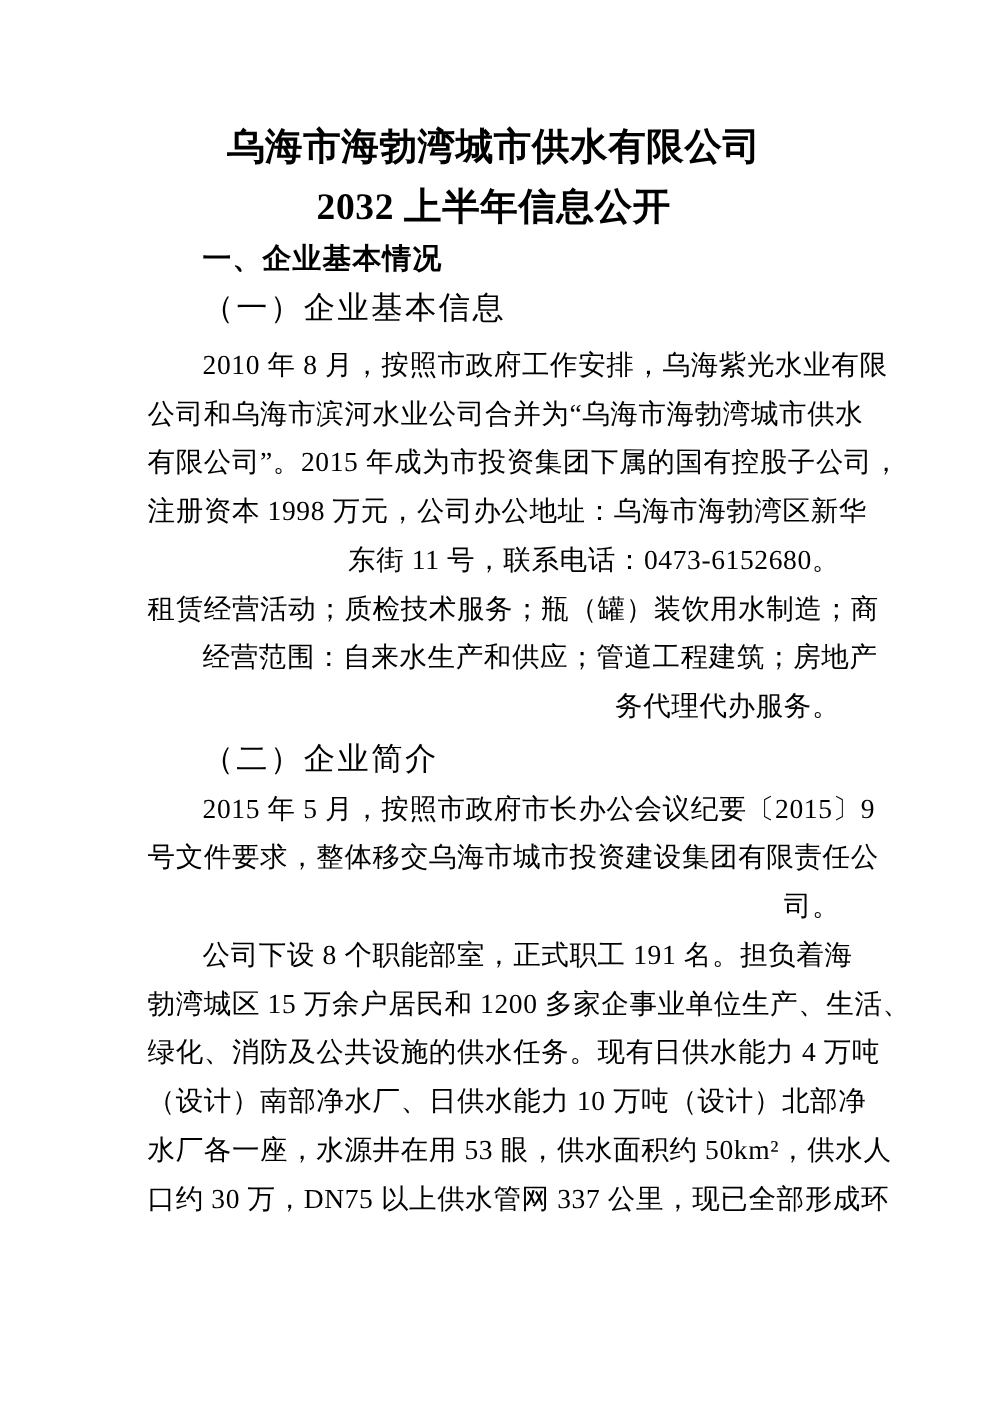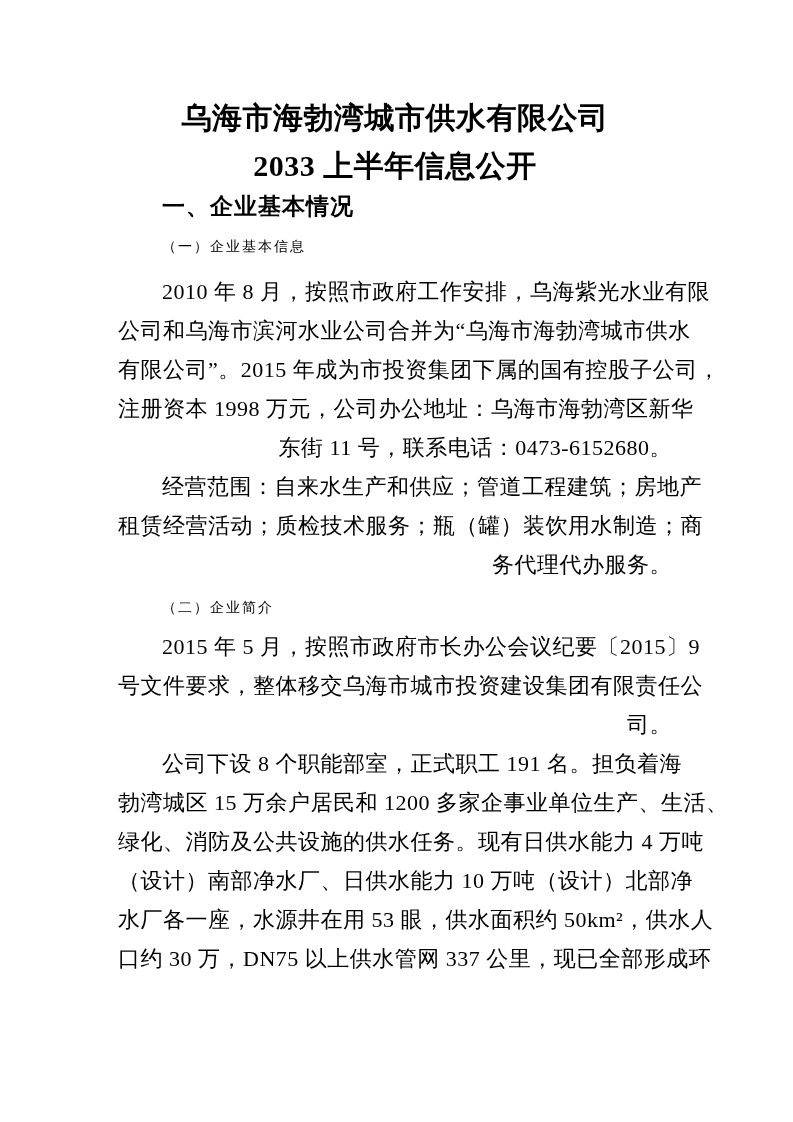--- a/index.html
+++ b/index.html
@@ -32,21 +32,21 @@
   .heading1 {
     font-size: 23px;
     line-height: 32px;
     font-weight: bold;
     font-family: "Liberation Sans", "DejaVu Sans", sans-serif;
     text-indent: 44px;
     letter-spacing: 1px;
   }
   .heading2 {
     margin-top: 10px;
-    font-size: 14px;
+    font-size: 25px;
     line-height: 30px;
     font-weight: normal;
     text-indent: 44px;
     letter-spacing: 2px;
   }
   .body-block {
     margin-top: 10px;
     font-size: 22px;
     line-height: 39px;
     letter-spacing: 0.5px;
@@ -64,40 +64,40 @@
   }
 </style>
 </head>
 <body>
 
 <div class="page">
   <div class="content">
 
     <div class="doc-title">
       <div>乌海市海勃湾城市供水有限公司</div>
-      <div>2033 上半年信息公开</div>
+      <div>2032 上半年信息公开</div>
     </div>
 
     <div class="heading1">一、企业基本情况</div>
 
     <div class="heading2">（一）企业基本信息</div>
 
     <div class="body-block">
 
       <div>
         <div class="body-line indent">2010 年 8 月，按照市政府工作安排，乌海紫光水业有限</div>
         <div class="body-line">公司和乌海市滨河水业公司合并为“乌海市海勃湾城市供水</div>
         <div class="body-line">有限公司”。2015 年成为市投资集团下属的国有控股子公司，</div>
         <div class="body-line">注册资本 1998 万元，公司办公地址：乌海市海勃湾区新华</div>
         <div class="body-line">东街 11 号，联系电话：0473-6152680。</div>
       </div>
 
       <div>
+        <div class="body-line">租赁经营活动；质检技术服务；瓶（罐）装饮用水制造；商</div>
         <div class="body-line indent">经营范围：自来水生产和供应；管道工程建筑；房地产</div>
-        <div class="body-line">租赁经营活动；质检技术服务；瓶（罐）装饮用水制造；商</div>
         <div class="body-line">务代理代办服务。</div>
       </div>
 
       <div class="heading2 in-flow">（二）企业简介</div>
 
       <div>
         <div class="body-line indent">2015 年 5 月，按照市政府市长办公会议纪要〔2015〕9</div>
         <div class="body-line">号文件要求，整体移交乌海市城市投资建设集团有限责任公</div>
         <div class="body-line">司。</div>
       </div>

